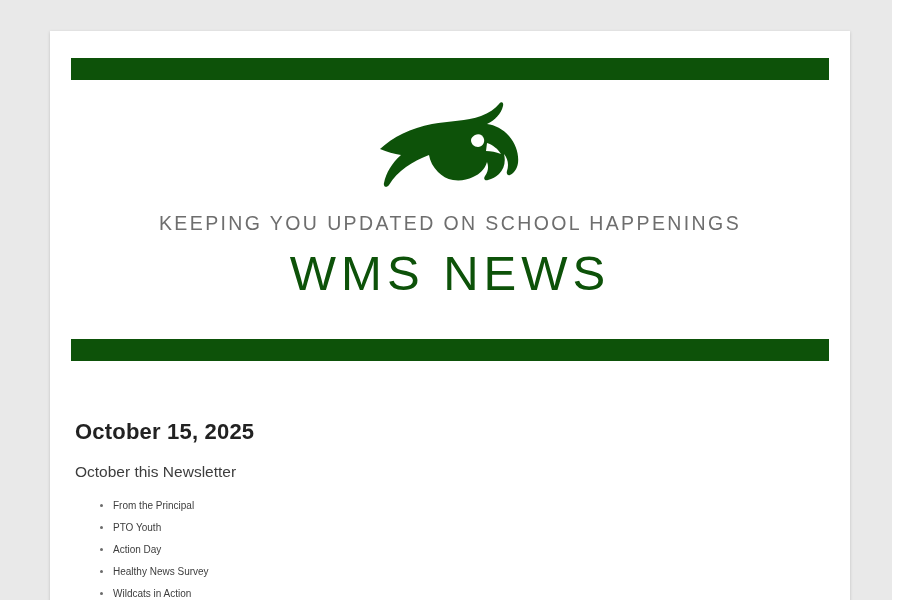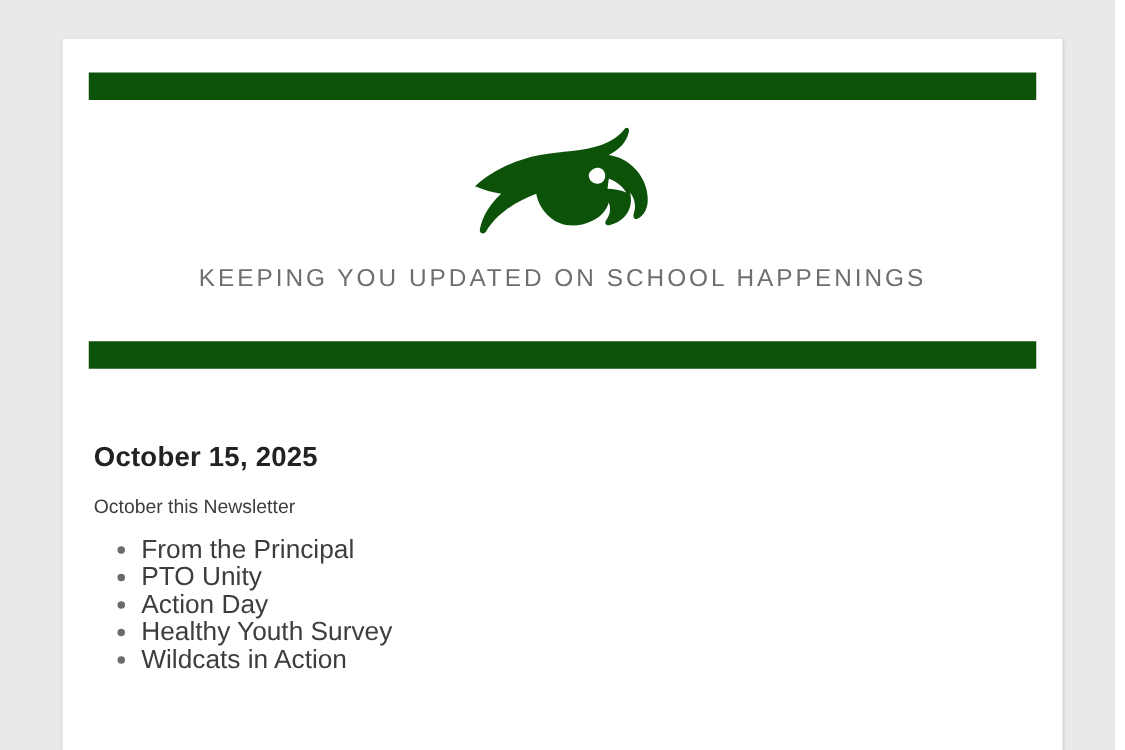--- a/index.html
+++ b/index.html
@@ -85,21 +85,21 @@
     font-size: 15.5px;
     color: #3d3d3d;
     margin-top: 18px;
   }
   ul.toc {
     margin: 14px 0 0 0;
     padding-left: 38px;
     list-style: disc;
   }
   ul.toc li {
-    font-size: 21px;
+    font-size: 10px;
     color: #3d3d3d;
     line-height: 22px;
     margin: 0;
     padding: 0;
   }
   ul.toc li::marker {
     color: #6b6b6b;
   }
   .right-gutter {
     position: absolute;
@@ -125,31 +125,32 @@
           <g fill="#0d5209">
             <path d="M5 52 C18 40 36 31 57 27 C74 24 92 24 106 19 C114 16 120 12 124 7 C126 4 129 5 128 9 C126 17 120 23 112 27 C120 28 128 32 134 39 C141 47 144 57 143 66 C142 72 139 76 135 78 C133 79 131 77 132 74 C134 68 133 62 129 57 C131 65 129 72 124 77 C121 80 117 82 113 83 C110 84 108 82 110 79 C113 75 114 70 112 65 C110 72 105 77 98 80 C92 83 85 84 78 83 C72 82 67 79 63 75 C58 70 55 64 54 58 C46 61 38 65 31 70 C24 75 18 81 14 88 C12 91 8 90 9 86 C11 76 17 66 26 58 C19 57 12 55 5 52 Z"></path>
             <path d="M100 38 C104 36 108 38 109 42 C110 46 107 50 103 50 C99 50 96 47 96 43 C96 41 98 39 100 38 Z" fill="#ffffff"></path>
             <path d="M112 46 C118 48 123 52 126 57 C121 55 116 54 111 54 Z" fill="#ffffff"></path>
           </g>
         </svg>
       </div>
 
       <div class="tagline">KEEPING YOU UPDATED ON SCHOOL HAPPENINGS</div>
 
+      <div class="headline">WMS NEWS</div>
 
       <div class="bar-bottom"></div>
     </div>
 
     <div class="body-block">
       <div class="date-title">October 15, 2025</div>
       <div class="intro-text">October this Newsletter</div>
       <ul class="toc">
         <li><span>From the Principal</span></li>
-        <li><span>PTO Unity</span></li>
+        <li><span>PTO Youth</span></li>
         <li><span>Action Day</span></li>
-        <li><span>Healthy Youth Survey</span></li>
+        <li><span>Healthy News Survey</span></li>
         <li><span>Wildcats in Action</span></li>
       </ul>
     </div>
 
   </div>
 </div>
 <div class="right-gutter"></div>
 
 </body></html>

